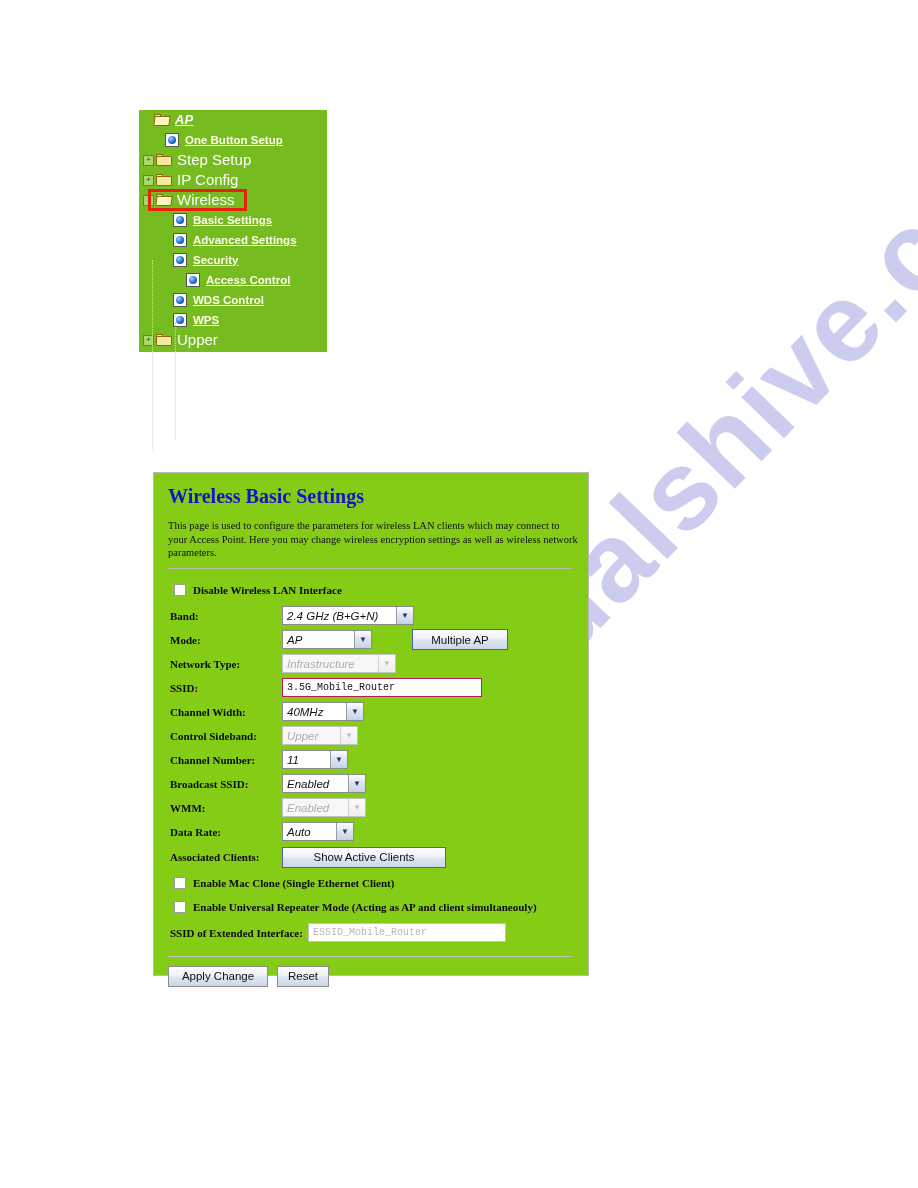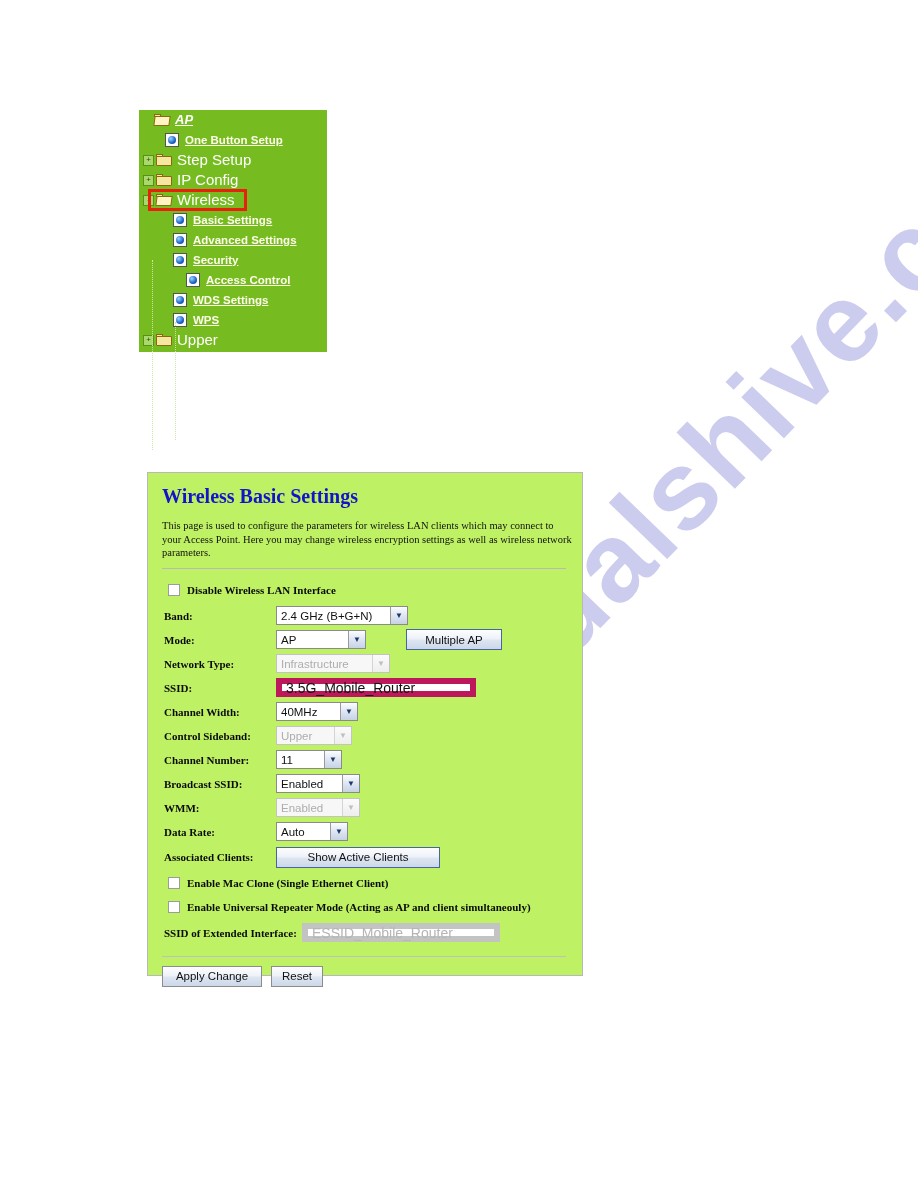--- a/index.html
+++ b/index.html
@@ -171,25 +171,25 @@
     height: 22px;
     border: 3px solid #e8210f;
     box-sizing: border-box;
     z-index: 6;
     pointer-events: none;
   }
 
   
   #settings-panel {
     position: absolute;
-    left: 147px;
+    left: 153px;
     top: 472px;
     width: 436px;
     height: 504px;
-    background: #bef264;
+    background: #84cc16;
     border: 1px solid #b8b8b8;
     box-sizing: border-box;
     z-index: 3;
     padding: 0;
   }
   #settings-inner {
     padding: 10px 14px 0 12px;
     position: relative;
   }
   #panel-title {
@@ -236,20 +236,21 @@
 
   
   .sel {
     display: inline-flex;
     align-items: stretch;
     height: 19px;
     border: 1px solid #8a8a8a;
     background: #ffffff;
     box-sizing: border-box;
     font-family: "Liberation Sans", sans-serif;
+    font-style: italic;
   }
   .sel .sel-val {
     display: flex;
     align-items: center;
     padding: 0 5px 0 4px;
     font-size: 11.5px;
     color: #111111;
     white-space: nowrap;
   }
   .sel .sel-arrow {
@@ -271,25 +272,25 @@
   .sel.disabled .sel-val { color: #adadad; }
   .sel.disabled .sel-arrow {
     border-left-color: #d4d4d4;
     background: linear-gradient(to bottom, #fbfbfb 0%, #eeeeee 100%);
     color: #bfbfbf;
   }
 
   
   .txt {
     height: 19px;
-    border: 6px solid #be185d;
+    border: 1px solid #be185d;
     background: #ffffff;
     box-sizing: border-box;
-    font-family: Liberation Sans, sans-serif;
-    font-size: 14px;
+    font-family: Liberation Mono, monospace;
+    font-size: 10px;
     color: #111111;
     padding: 0 4px;
     display: flex;
     align-items: center;
   }
   .txt.ghost { color: #b5b5b5; border-color: #c3c3c3; }
 
   
   .btn {
     display: inline-flex;
@@ -400,21 +401,21 @@
       <div class="tree-row" style="padding-left: 34px; height: 20px;">
         <span class="doc-icon"></span>
         <span class="leaf-label">Security</span>
       </div>
       <div class="tree-row" style="padding-left: 47px; height: 20px;">
         <span class="doc-icon"></span>
         <span class="leaf-label">Access Control</span>
       </div>
       <div class="tree-row" style="padding-left: 34px; height: 20px;">
         <span class="doc-icon"></span>
-        <span class="leaf-label">WDS Settings</span>
+        <span class="leaf-label">WDS Control</span>
       </div>
       <div class="tree-row" style="padding-left: 34px; height: 20px;">
         <span class="doc-icon"></span>
         <span class="leaf-label">WPS</span>
       </div>
       <div class="tree-row" style="padding-left: 4px;">
         <span class="expander">+</span>
         <span class="folder-icon">
           <span class="ftab"></span>
           <span class="fbody"></span>

